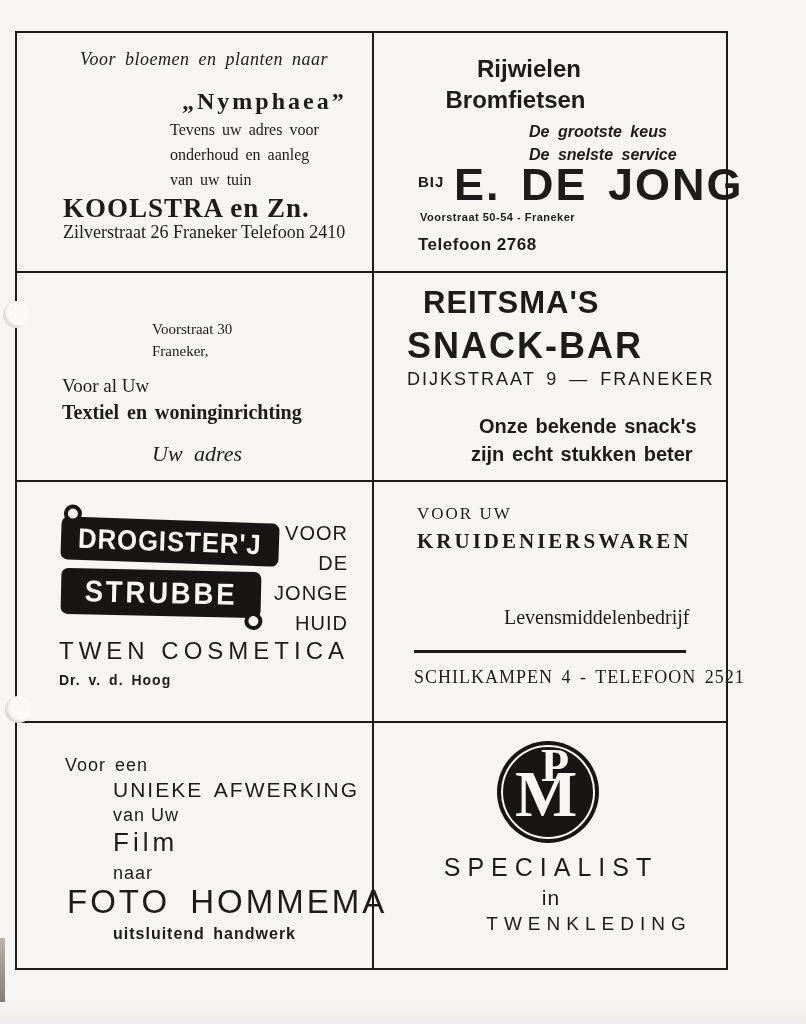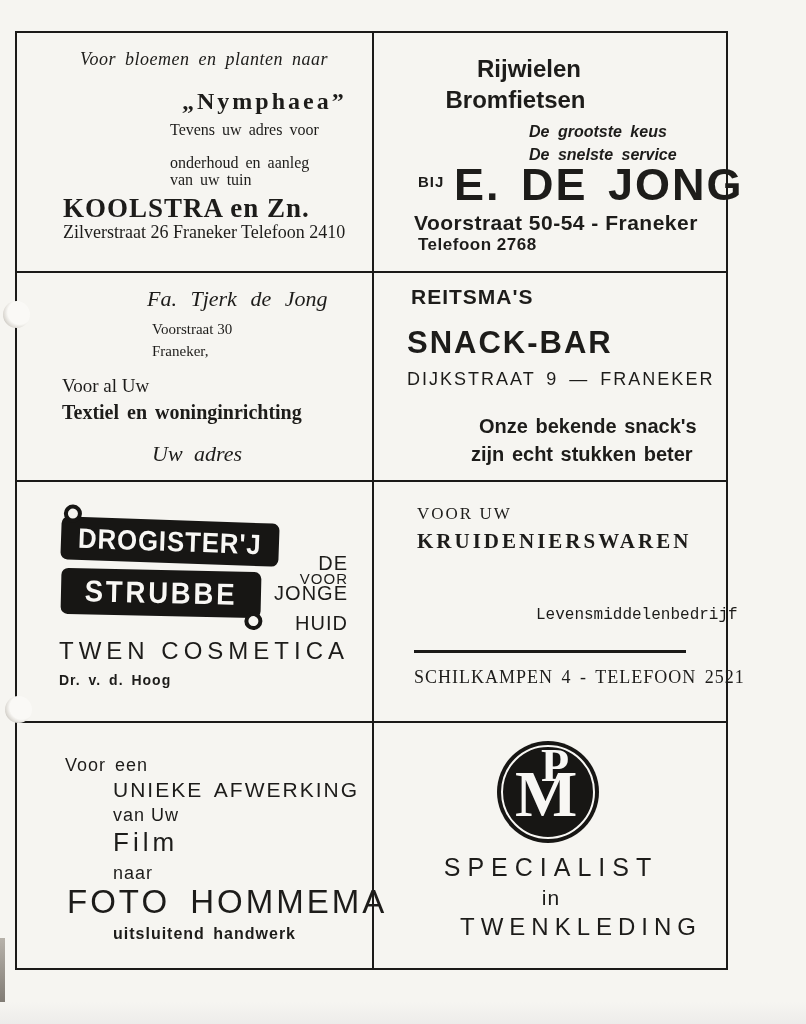--- a/index.html
+++ b/index.html
@@ -26,78 +26,78 @@
   .hole-bottom { left:5px; top:696px; }
 
   .cell { position:absolute; box-sizing:border-box; }
   .t { position:absolute; white-space:nowrap; }
 
   
   .c1 { left:17px; top:33px; width:355px; height:238px; }
   .c1 .l1 { left:48px; top:16px; font-size:18px; font-style:italic; font-family:"Liberation Serif",serif; letter-spacing:.5px; word-spacing:4px;margin-left:15px; }
   .c1 .l2 { left:165px; top:55px; font-size:24px; font-weight:700; font-family:"Liberation Serif",serif; letter-spacing:3px; }
   .c1 .l3 { left:153px; top:88px;  font-size:16px; font-family:"Liberation Serif",serif; word-spacing:3px; }
-  .c1 .l4 { left:153px; top:113px; font-size:16px; font-family:"Liberation Serif",serif; word-spacing:3px;margin-top:8px; }
+  .c1 .l4 { left:153px; top:113px; font-size:16px; font-family:"Liberation Serif",serif; word-spacing:3px; }
   .c1 .l5 { left:153px; top:138px; font-size:16px; font-family:"Liberation Serif",serif; word-spacing:3px; }
   .c1 .l6 { left:46px; top:160px; font-size:27px; font-weight:700; font-family:"Liberation Serif",serif; letter-spacing:1px; }
   .c1 .l7 { left:46px; top:189px; font-size:18px; font-family:"Liberation Serif",serif; }
 
   
   .c2 { left:374px; top:33px; width:354px; height:204px;padding-left:8px; }
   .c2 .l1 { left:80px; top:22px;  width:150px; text-align:center; font-size:24px; font-weight:700; }
   .c2 .l2 { left:53px; top:53px;  width:177px; text-align:center; font-size:24px; font-weight:700; }
   .c2 .l3 { left:155px; top:90px;  font-size:16px; font-weight:700; font-style:italic; word-spacing:4px; }
   .c2 .l4 { left:155px; top:113px; font-size:16px; font-weight:700; font-style:italic; word-spacing:4px; }
   .c2 .bij { left:44px; top:140px; font-size:15px; font-weight:700; letter-spacing:1px; }
   .c2 .l5 { left:80px; top:126px; font-size:45px; font-weight:700; letter-spacing:2px; word-spacing:6px; }
-  .c2 .l6 { left:40px; top:178px; font-size:21px; font-weight:700; letter-spacing:.5px; }
+  .c2 .l6 { left:46px; top:178px; font-size:11px; font-weight:700; letter-spacing:.5px; }
   .c2 .l7 { left:44px; top:202px; font-size:17px; font-weight:700; letter-spacing:.5px; }
 
   
   .c3 { left:17px; top:273px; width:355px; height:207px; }
   .c3 .l1 { left:130px; top:13px; font-size:22px; font-style:italic; font-family:"Liberation Serif",serif; word-spacing:8px; }
   .c3 .l2 { left:135px; top:48px; font-size:15px; font-family:"Liberation Serif",serif; }
   .c3 .l3 { left:135px; top:70px; font-size:15px; font-family:"Liberation Serif",serif; }
   .c3 .l4 { left:45px; top:102px; font-size:19px; font-family:"Liberation Serif",serif; }
   .c3 .l5 { left:45px; top:128px; font-size:20px; font-weight:700; font-family:"Liberation Serif",serif; word-spacing:3px; }
   .c3 .l6 { left:135px; top:168px; font-size:22px; font-style:italic; font-family:"Liberation Serif",serif; word-spacing:6px; }
 
   
   .c4 { left:374px; top:273px; width:354px; height:207px; }
-  .c4 .l1 { left:37px; top:12px; font-size:21px; font-weight:700; letter-spacing:1px; }
-  .c4 .l2 { left:33px; top:52px; font-size:31px; font-weight:700; letter-spacing:2px; }
+  .c4 .l1 { left:49px; top:12px; font-size:31px; font-weight:700; letter-spacing:1px; }
+  .c4 .l2 { left:33px; top:52px; font-size:36px; font-weight:700; letter-spacing:2px; }
   .c4 .l3 { left:33px; top:96px; font-size:18px; letter-spacing:2px; word-spacing:4px; }
   .c4 .l4 { left:105px; top:142px; font-size:20px; font-weight:700; word-spacing:2px; }
   .c4 .l5 { left:97px; top:170px; font-size:20px; font-weight:700; word-spacing:2px; }
 
   
   .c5 { left:17px; top:482px; width:355px; height:237px; }
   .banner { position:absolute; background:#171614; color:#f8f7f4; border-radius:7px;
     display:flex; align-items:center; justify-content:center; }
   .banner .bt { display:inline-block; transform:scaleX(.92); font-weight:700; }
   .b1 { left:44px; top:38px; width:218px; height:43px; transform:rotate(2deg); }
   .b1 .bt { font-size:28px; letter-spacing:1px; }
   .b2 { left:44px; top:88px; width:200px; height:46px; transform:rotate(1.3deg); }
   .b2 .bt { font-size:30px; letter-spacing:3px; }
   .curl { position:absolute; width:10px; height:10px; border:4px solid #171614; border-radius:50%; background:#f6f5f1; }
   .curl-1 { top:-12px; left:2px; }
   .curl-2 { bottom:-12px; right:-2px; }
-  .c5 .s1 { right:24px; top:40px;  font-size:15px; letter-spacing:1px;margin-top:48px; }
+  .c5 .s1 { right:24px; top:40px;  font-size:20px; letter-spacing:1px; }
   .c5 .s2 { right:24px; top:70px;  font-size:20px; letter-spacing:1px; }
   .c5 .s3 { right:24px; top:100px; font-size:20px; letter-spacing:1px; }
   .c5 .s4 { right:24px; top:130px; font-size:20px; letter-spacing:1px; }
   .c5 .l1 { left:42px; top:155px; font-size:24px; letter-spacing:5px; }
   .c5 .l2 { left:42px; top:190px; font-size:14px; font-weight:700; letter-spacing:1px; word-spacing:3px; }
 
   
   .c6 { left:374px; top:482px; width:354px; height:237px; }
   .c6 .l1 { left:43px; top:22px; font-size:17px; font-family:"Liberation Serif",serif; letter-spacing:2px; }
   .c6 .l2 { left:43px; top:47px; font-size:21px; font-weight:700; font-family:"Liberation Serif",serif; letter-spacing:3px; }
   .c6 .l3 { left:130px; top:82px; font-size:29px; font-weight:700; font-family:"Liberation Serif",serif; }
-  .c6 .l4 { left:130px; top:124px; font-size:16px; font-family:Liberation Mono, monospace;margin-left:32px; }
+  .c6 .l4 { left:130px; top:124px; font-size:20px; font-family:Liberation Serif, serif; }
   .c6 .rule { position:absolute; left:40px; top:168px; width:272px; height:3px; background:#1b1a18; }
   .c6 .l5 { left:40px; top:185px; font-size:18px; font-family:"Liberation Serif",serif; letter-spacing:1px; word-spacing:3px; }
 
   
   .c7 { left:17px; top:723px; width:355px; height:185px; }
   .c7 .l1 { left:48px; top:32px;  font-size:18px; letter-spacing:1px; word-spacing:3px; }
   .c7 .l2 { left:96px; top:55px;  font-size:21px; letter-spacing:2px; word-spacing:4px; }
   .c7 .l3 { left:96px; top:82px;  font-size:18px; letter-spacing:1px; }
   .c7 .l4 { left:96px; top:104px; font-size:26px; letter-spacing:4px; }
   .c7 .l5 { left:96px; top:140px; font-size:18px; letter-spacing:1px; }
@@ -108,21 +108,21 @@
   .c8 { left:374px; top:723px; width:354px; height:245px; }
   .pm-logo { position:absolute; left:123px; top:18px; width:102px; height:102px;
     background:#171614; border-radius:50%; }
   .pm-logo::before { content:""; position:absolute; inset:4px; border:2px solid #f8f7f4; border-radius:50%; }
   .pm-p { position:absolute; left:44px; top:2px; font-family:"Liberation Serif",serif; font-weight:700;
     font-size:46px; color:#f8f7f4; line-height:1; }
   .pm-m { position:absolute; left:18px; top:20px; font-family:"Liberation Serif",serif; font-weight:700;
     font-size:66px; color:#f8f7f4; line-height:1; }
   .c8 .l1 { left:0; top:130px; width:354px; text-align:center; font-size:25px; letter-spacing:7px; }
   .c8 .l2 { left:0; top:163px; width:354px; text-align:center; font-size:21px; letter-spacing:1px; }
-  .c8 .l3 { left:0; top:190px; width:414px; text-align:center; font-size:24px; letter-spacing:6px; }
+  .c8 .l3 { left:8px; top:190px; width:414px; text-align:center; font-size:19px; letter-spacing:6px; }
 </style>
 </head>
 <body>
 
 <div class="page-border"></div>
 <div class="v-divider"></div>
 <div class="h-divider hd1"></div>
 <div class="h-divider hd2"></div>
 <div class="h-divider hd3"></div>
 <div class="hole hole-top"></div>
@@ -145,21 +145,20 @@
   <div class="t l2">Bromfietsen</div>
   <div class="t l3">De grootste keus</div>
   <div class="t l4">De snelste service</div>
   <div class="t bij">BIJ</div>
   <div class="t l5">E. DE JONG</div>
   <div class="t l6">Voorstraat 50-54 - Franeker</div>
   <div class="t l7">Telefoon 2768</div>
 </div>
 
 <div class="cell c3">
-  <div class="t l1">Fa. Tjerk de Jong</div>
   <div class="t l2">Voorstraat 30</div>
   <div class="t l3">Franeker,</div>
   <div class="t l4">Voor al Uw</div>
   <div class="t l5">Textiel en woninginrichting</div>
   <div class="t l6">Uw adres</div>
 </div>
 
 <div class="cell c4">
   <div class="t l1">REITSMA'S</div>
   <div class="t l2">SNACK-BAR</div>

